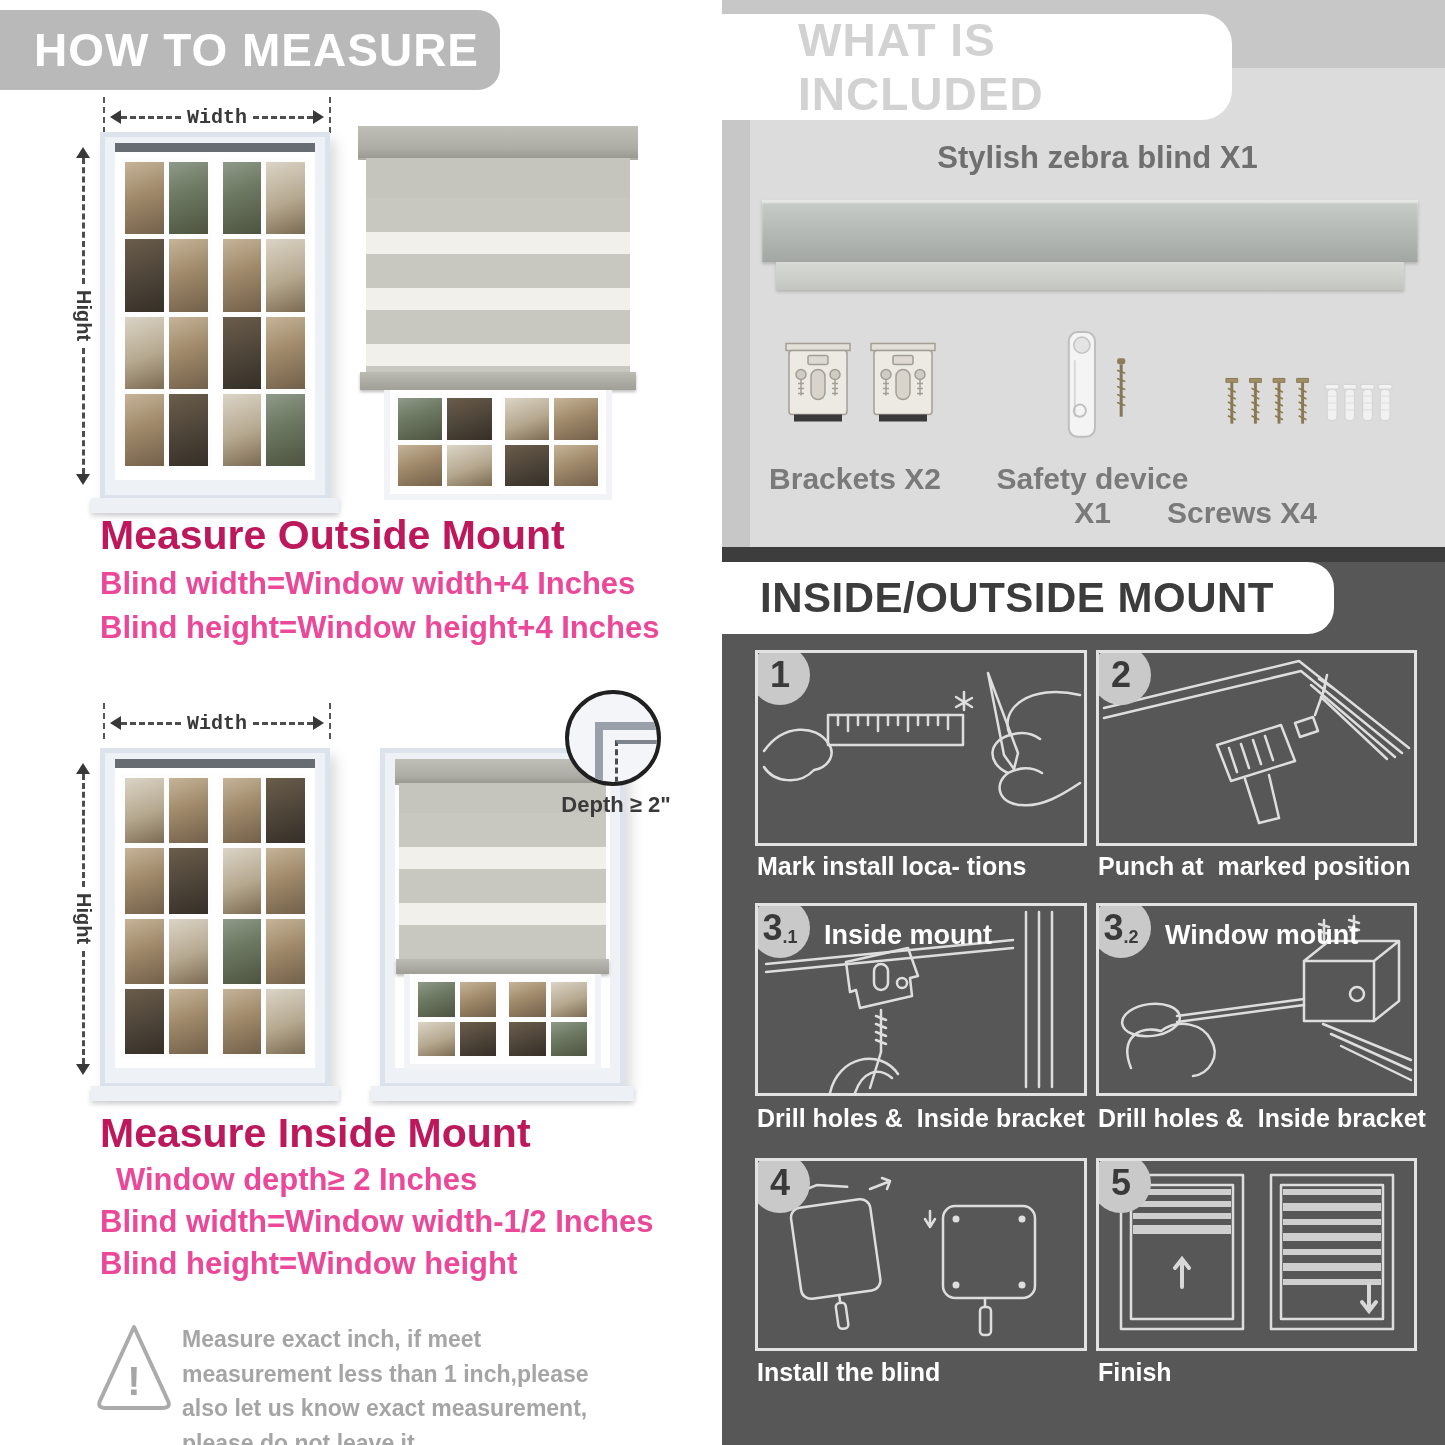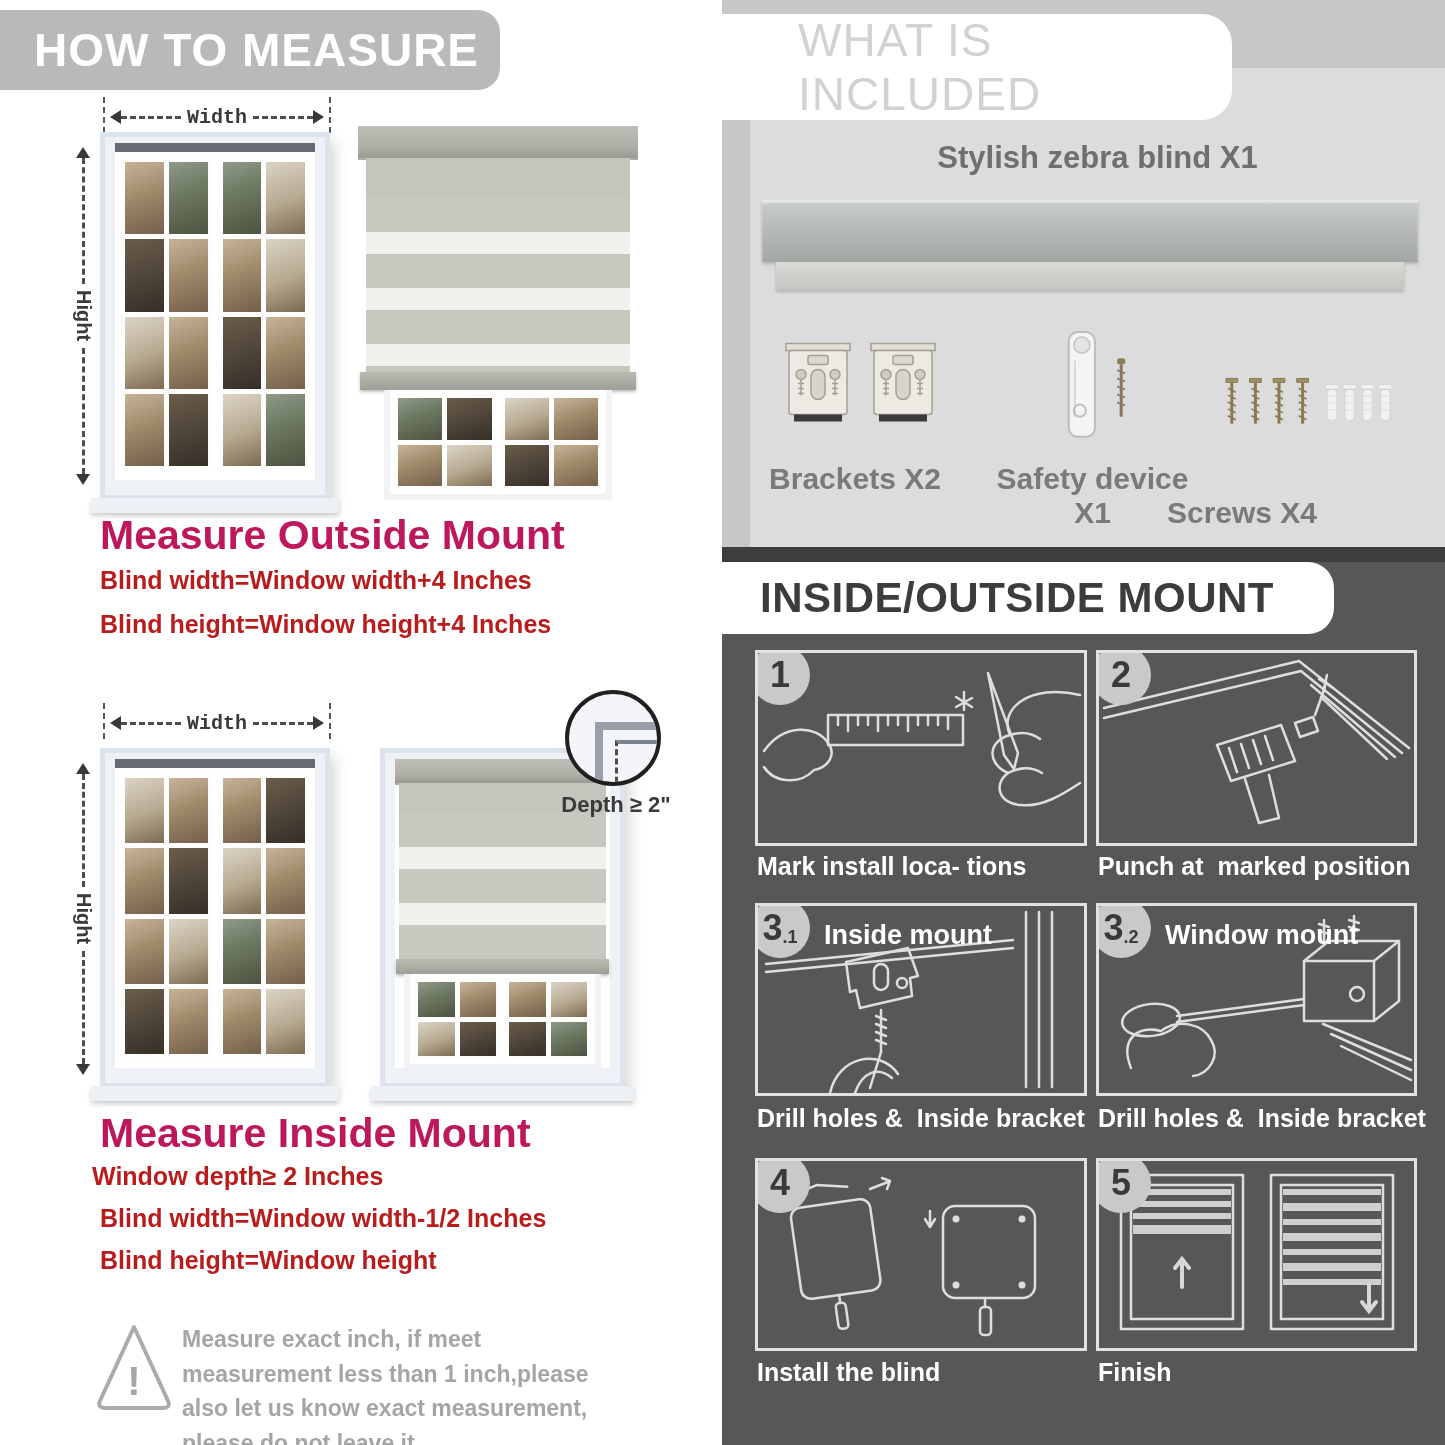--- a/index.html
+++ b/index.html
@@ -6,21 +6,21 @@
   .canvas{position:relative;width:1445px;height:1445px;background:#fff;overflow:hidden;
           font-family:"Liberation Sans",sans-serif;}
   .abs{position:absolute;box-sizing:border-box;}
 
   
   #htm-banner{left:0;top:10px;width:500px;height:80px;background:#b9b9b9;
     border-radius:0 22px 22px 0;display:flex;align-items:center;padding-left:34px;}
   #htm-banner span{font-size:46px;font-weight:bold;color:#fff;letter-spacing:1px;}
 
   .sec-title{font-size:41px;font-weight:bold;color:#be185d;}
-  .sec-line{font-size:25px;font-weight:bold;color:#b91c1c;}
+  .sec-line{font-size:31px;font-weight:bold;color:#ec4899;}
 
   
   .win{background:#eef1f6;box-shadow:inset 0 0 0 5px #dde3ec, 6px 8px 12px rgba(0,0,0,.14);}
   .win .inner{position:absolute;left:15px;right:15px;top:11px;bottom:20px;background:#fff;}
   .win .topjamb{position:absolute;left:15px;right:15px;top:11px;height:9px;background:#676c73;}
   .win .panes{position:absolute;left:21px;right:21px;top:26px;bottom:30px;display:flex;gap:7px;background:#fff;}
   .sash{flex:1;display:grid;grid-template-columns:repeat(2,1fr);grid-template-rows:repeat(4,1fr);
         gap:5px;background:#fdfdfd;border:4px solid #fdfdfd;}
   .sash i{display:block;}
   .sash2{grid-template-rows:repeat(2,1fr);}
@@ -66,21 +66,21 @@
   #warn-text{left:182px;top:1322px;width:448px;font-size:23px;font-weight:bold;
        color:#a5a5a5;line-height:1.5;}
   #warn-mark{left:95px;top:1316px;width:78px;height:100px;display:flex;align-items:flex-end;
        justify-content:center;padding-bottom:12px;font-size:40px;font-weight:bold;color:#a5a5a5;}
 
   
   #right-top{left:722px;top:0;width:723px;height:547px;background:#c7c7c7;}
   #included-panel{left:750px;top:68px;width:695px;height:479px;background:#dcdcdc;}
   #wii-banner{left:722px;top:14px;width:510px;height:106px;background:#fff;
        border-radius:0 30px 30px 0;display:flex;align-items:center;padding-left:76px;}
-  #wii-banner span{font-size:46px;font-weight:normal;color:#d2d2d2;letter-spacing:1px;}
+  #wii-banner span{font-size:46px;font-weight:bold;color:#d2d2d2;letter-spacing:1px;}
   #product-label{left:750px;top:140px;width:695px;text-align:center;
        font-size:31px;font-weight:bold;color:#6f6f6f;}
   #rail-top{left:762px;top:200px;width:656px;height:62px;
        background:linear-gradient(180deg,#c9cdc9 0%,#b4b8b4 55%,#a3a7a3 100%);
        box-shadow:inset 0 3px 2px rgba(255,255,255,.55), 0 2px 3px rgba(0,0,0,.18);}
   #rail-bottom{left:776px;top:262px;width:628px;height:28px;
        background:linear-gradient(180deg,#d7dad5 0%,#c2c5c0 100%);
        box-shadow:0 2px 3px rgba(0,0,0,.18);}
   .item-label{position:absolute;top:462px;font-size:30px;font-weight:bold;color:#7a7a7a;text-align:center;}
 
@@ -251,21 +251,21 @@
     <div class="sill"></div>
   </div>
 
   <div class="abs" id="mag">
     <div class="l1"></div>
       <div class="l2"></div>
   </div>
   <div class="abs" id="depth-label">Depth ≥ 2"</div>
 
   <div class="abs sec-title" style="left:100px;top:1110px;">Measure Inside Mount</div>
-  <div class="abs sec-line" style="left:92px;top:1162px;">Window depth≥ 2 Inches</div>
+  <div class="abs sec-line" style="left:116px;top:1162px;">Window depth≥ 2 Inches</div>
   <div class="abs sec-line" style="left:100px;top:1204px;text-align:center;">Blind width=Window width-1/2 Inches</div>
   <div class="abs sec-line" style="left:100px;top:1246px;">Blind height=Window height</div>
 
   <div class="abs" style="left:95px;top:1316px;width:78px;height:100px;">
     <svg viewBox="0 0 80 100" style="width:100%;height:100%;">
       <path d="M40,10 L75,86 Q78,93 69,93 L11,93 Q2,93 5,86 Z" fill="none" stroke="#ababab" stroke-width="4" stroke-linejoin="round"></path>
     </svg>
   </div>
   <div class="abs" id="warn-mark">!</div>
   <div class="abs" id="warn-text">Measure exact inch, if meet measurement less than 1 inch,please also let us know exact measurement, please do not leave it</div>

